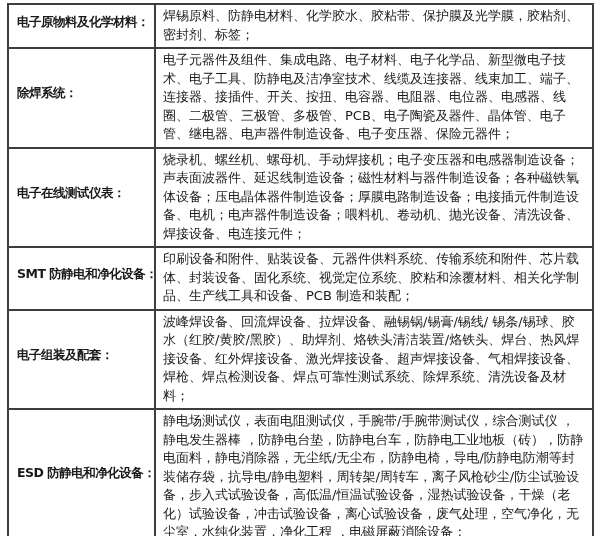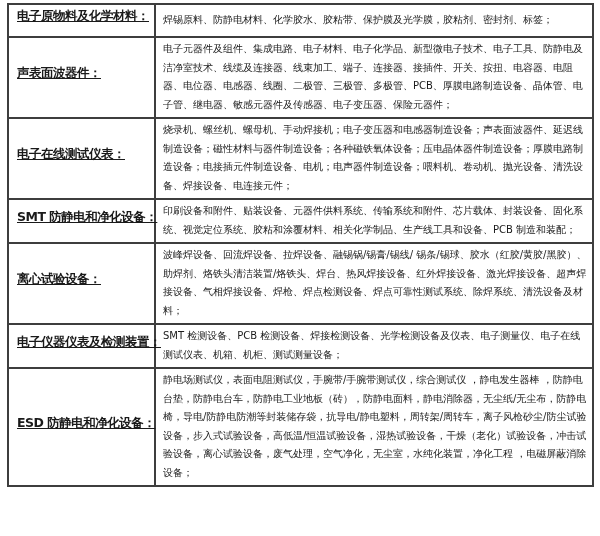--- a/index.html
+++ b/index.html
@@ -18,24 +18,23 @@
   }
   td.cat{
     font-weight:bold;
     font-size:12.5px;
     letter-spacing:-0.5px;
     color:var(--text,#141414);
     padding:2px 2px 12px 8px;
     line-height:17px;
     white-space:nowrap;
     overflow:visible;
-    text-decoration:underline;
   }
   td.items{
-    font-size:10px;
+    font-size:13px;
     color:var(--text,#1c1c1c);
     padding:2px 5px 3px 7px;
     line-height:18.5px;
     word-break:break-all;
   }
 </style>
 </head>
 <body>
 
 <div class="page">
@@ -43,38 +42,34 @@
     <colgroup>
       <col style="width:147px">
       <col>
     </colgroup>
     <tbody id="rows-body">
         <tr>
     <td class="cat">电子原物料及化学材料：</td>
     <td class="items"><span>焊锡原料、防静电材料、化学胶水、胶粘带、保护膜及光学膜，胶粘剂、密封剂、标签；</span></td>
   </tr>
         <tr>
-    <td class="cat">声表面波器件：</td>
-    <td class="items"><span>电子元器件及组件、集成电路、电子材料、电子化学品、新型微电子技术、电子工具、防静电及洁净室技术、线缆及连接器、线束加工、端子、连接器、接插件、开关、按扭、电容器、电阻器、电位器、电感器、线圈、二极管、三极管、多极管、PCB、厚膜电路制造设备、晶体管、电子管、继电器、敏感元器件及传感器、电子变压器、保险元器件；</span></td>
+    <td class="cat">除焊系统：</td>
+    <td class="items"><span>电子元器件及组件、集成电路、电子材料、电子化学品、新型微电子技术、电子工具、防静电及洁净室技术、线缆及连接器、线束加工、端子、连接器、接插件、开关、按扭、电容器、电阻器、电位器、电感器、线圈、二极管、三极管、多极管、PCB、电子陶瓷及器件、晶体管、电子管、继电器、电声器件制造设备、电子变压器、保险元器件；</span></td>
   </tr>
         <tr>
     <td class="cat">电子在线测试仪表：</td>
     <td class="items"><span>烧录机、螺丝机、螺母机、手动焊接机；电子变压器和电感器制造设备；声表面波器件、延迟线制造设备；磁性材料与器件制造设备；各种磁铁氧体设备；压电晶体器件制造设备；厚膜电路制造设备；电接插元件制造设备、电机；电声器件制造设备；喂料机、卷动机、抛光设备、清洗设备、焊接设备、电连接元件；</span></td>
   </tr>
         <tr>
     <td class="cat">SMT 防静电和净化设备：</td>
     <td class="items"><span>印刷设备和附件、贴装设备、元器件供料系统、传输系统和附件、芯片载体、封装设备、固化系统、视觉定位系统、胶粘和涂覆材料、相关化学制品、生产线工具和设备、PCB 制造和装配；</span></td>
   </tr>
         <tr>
-    <td class="cat">离心试验设备：</td>
+    <td class="cat">电子组装及配套：</td>
     <td class="items"><span>波峰焊设备、回流焊设备、拉焊设备、融锡锅/锡膏/锡线/ 锡条/锡球、胶水（红胶/黄胶/黑胶）、助焊剂、烙铁头清洁装置/烙铁头、焊台、热风焊接设备、红外焊接设备、激光焊接设备、超声焊接设备、气相焊接设备、焊枪、焊点检测设备、焊点可靠性测试系统、除焊系统、清洗设备及材料；</span></td>
-  </tr>
-        <tr>
-    <td class="cat">电子仪器仪表及检测装置：</td>
-    <td class="items"><span>SMT 检测设备、PCB 检测设备、焊接检测设备、光学检测设备及仪表、电子测量仪、电子在线测试仪表、机箱、机柜、测试测量设备；</span></td>
   </tr>
         <tr>
     <td class="cat">ESD 防静电和净化设备：</td>
     <td class="items"><span>静电场测试仪，表面电阻测试仪，手腕带/手腕带测试仪，综合测试仪 ，静电发生器棒 ，防静电台垫，防静电台车，防静电工业地板（砖），防静电面料，静电消除器，无尘纸/无尘布，防静电椅，导电/防静电防潮等封装储存袋，抗导电/静电塑料，周转架/周转车，离子风枪砂尘/防尘试验设备，步入式试验设备，高低温/恒温试验设备，湿热试验设备，干燥（老化）试验设备，冲击试验设备，离心试验设备，废气处理，空气净化，无尘室，水纯化装置，净化工程 ，电磁屏蔽消除设备；</span></td>
   </tr>
       </tbody>
   </table>
 </div>
 
 </body></html>

